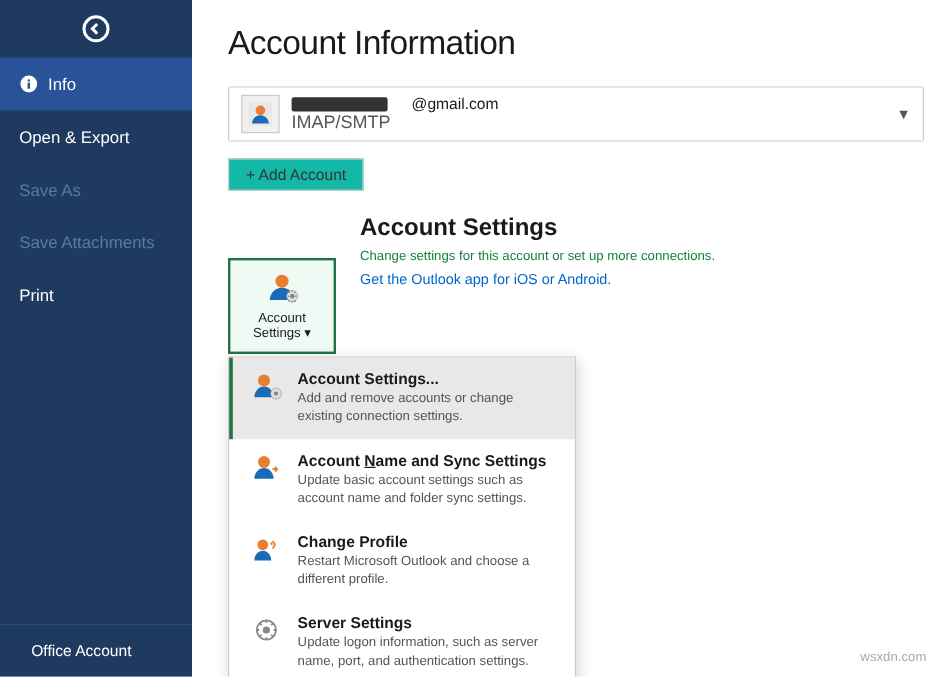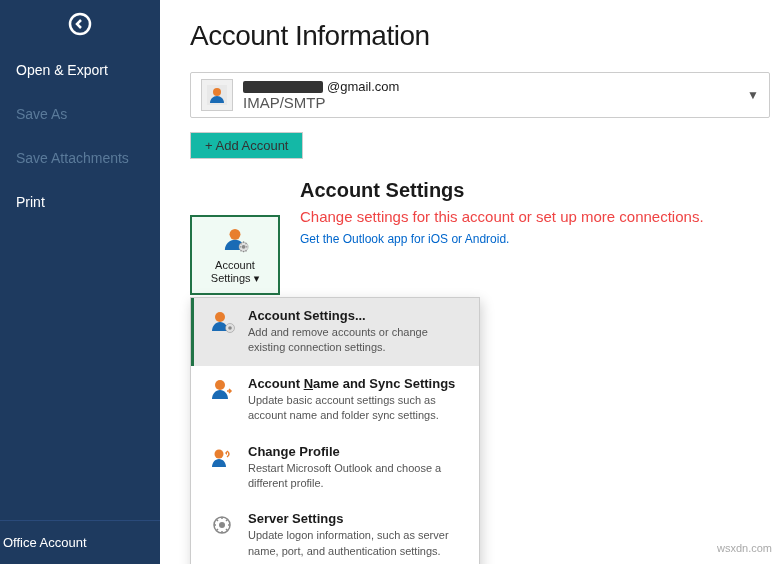--- a/index.html
+++ b/index.html
@@ -45,21 +45,21 @@
       background: #2a5298;
     }
     .sidebar-nav-item.disabled {
       color: #5a7a9a;
       cursor: default;
     }
     .sidebar-spacer {
       flex: 1;
     }
     .sidebar-bottom {
-      padding: 14px 3px;
+      padding: 14px 26px;
       color: #fff;
       font-size: 13px;
       cursor: pointer;
       border-top: 1px solid #2a4a7a;
     }
 
     
     .main {
       flex: 1;
       padding: 20px 30px;
@@ -99,21 +99,21 @@
       flex-shrink: 0;
     }
     .account-info {
       flex: 1;
     }
     .account-email {
       font-size: 13px;
       color: #1a1a1a;
       display: flex;
       align-items: center;
-      gap: 4px;
+      gap: 20px;
     }
     .email-redacted {
       background: #333;
       color: #333;
       display: inline-block;
       width: 80px;
       height: 12px;
       border-radius: 2px;
     }
     .account-type {
@@ -174,22 +174,22 @@
     .settings-text-content {
       flex: 1;
     }
     .settings-title {
       font-size: 20px;
       font-weight: 600;
       color: #1a1a1a;
       margin-bottom: 6px;
     }
     .settings-description {
-      font-size: 15px;
-      color: #ef4444;
+      font-size: 11px;
+      color: #15803d;
       margin-bottom: 4px;
     }
     .settings-link {
       font-size: 12px;
       color: #0066cc;
       cursor: pointer;
       text-decoration: none;
     }
 
     
@@ -254,20 +254,26 @@
 <body>
 
 <div class="sidebar">
   <div class="sidebar-back">
     <svg viewBox="0 0 24 24" fill="none" stroke="#fff" stroke-width="2.5">
       <circle cx="12" cy="12" r="10" stroke="#fff" fill="none"></circle>
       <polyline points="13,8 9,12 13,16" stroke="#fff" fill="none"></polyline>
     </svg>
   </div>
 
+  <div class="sidebar-nav-item active">
+    <svg width="16" height="16" viewBox="0 0 16 16" fill="white">
+      <path d="M8 1a7 7 0 100 14A7 7 0 008 1zm0 3a1 1 0 110 2 1 1 0 010-2zm-1 3h2v5H7V7z"></path>
+    </svg>
+    <span>Info</span>
+  </div>
 
   <div class="sidebar-nav-item">
     <span>Open &amp; Export</span>
   </div>
 
   <div class="sidebar-nav-item disabled">
     <span>Save As</span>
   </div>
 
   <div class="sidebar-nav-item disabled">

